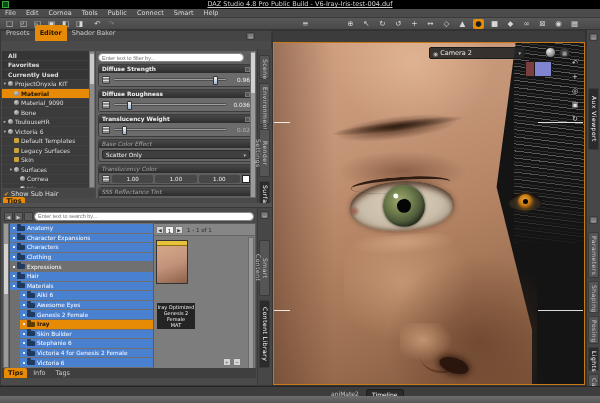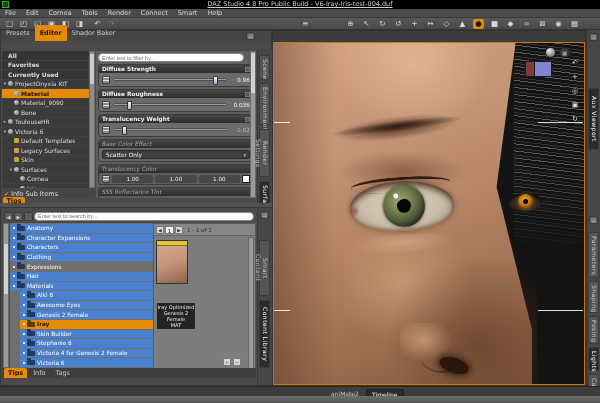--- a/index.html
+++ b/index.html
@@ -213,21 +213,21 @@
   <div class="titlebar">
     <span class="appicon"></span>
     <span>DAZ Studio 4.8 Pro Public Build - V6-Iray-Iris-test-004.duf</span>
   </div>
 
   <div class="menubar">
     <span>File</span>
     <span>Edit</span>
     <span>Cornea</span>
     <span>Tools</span>
-    <span>Render</span>
+    <span>Public</span>
     <span>Connect</span>
     <span>Smart</span>
     <span>Help</span>
   </div>
 
   <div class="toolbar">
     <span class="tbtn" style="left:4px">□</span>
     <span class="tbtn" style="left:18px">◰</span>
     <span class="tbtn" style="left:32px">◱</span>
     <span class="tbtn" style="left:46px">▣</span>
@@ -335,21 +335,21 @@
           <span class="nico"></span>
           <span>Iris</span>
         </div>
 
     </div>
     <div class="tscroll">
         <div class="thumb"></div>
       </div>
     <div class="subitems">
       <span class="check">✔</span>
-      <span>Info Sub Items</span>
+      <span>Show Sub Hair</span>
     </div>
     <div class="tips-tab">Tips</div>
 
     <div class="peditor">
       <div class="filter-row">
         <input placeholder="Enter text to filter by..." style="">
         <span class="mag"></span>
       </div>
 
       <div class="pgroup">
@@ -601,20 +601,25 @@
         <div class="iris2">
           <div class="pupil2"></div>
         </div>
       </div>
 
       <div class="selline" style="left:0;top:79px;width:16px;"></div>
       <div class="selline" style="right:1px;top:79px;width:45px;"></div>
       <div class="selline" style="left:0;top:267px;width:16px;"></div>
       <div class="selline" style="right:1px;top:267px;width:45px;"></div>
 
+      <div class="cam-bar">
+        <span class="cam-ic">◉</span>
+        <span>Camera 2</span>
+        <span class="arr">▾</span>
+      </div>
       <span class="ball-btn" style="right:28px;"></span>
       <span class="opt-btn" style="right:14px;">▦</span>
       <div class="vcube">
         <div class="f1"></div>
         <div class="f2"></div>
       </div>
       <div class="nav-col">
         <span class="nav-ic">↶</span>
         <span class="nav-ic">+</span>
         <span class="nav-ic">◎</span>

